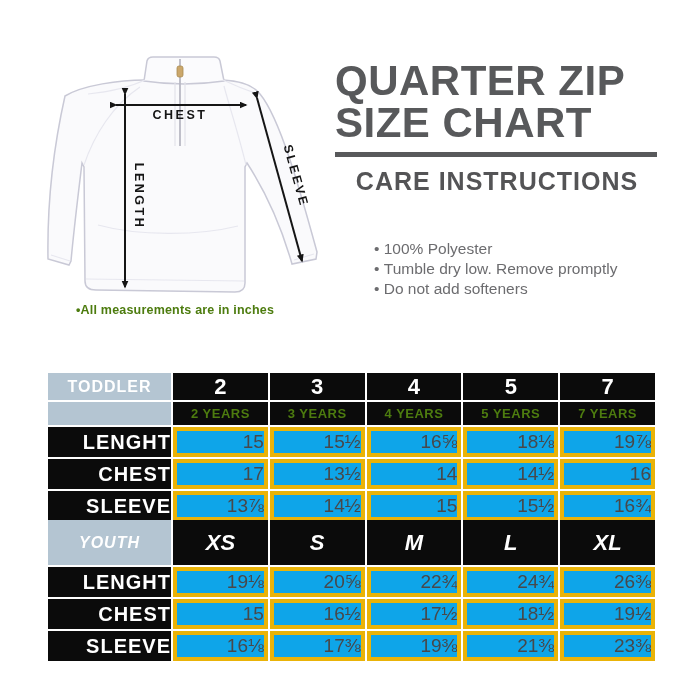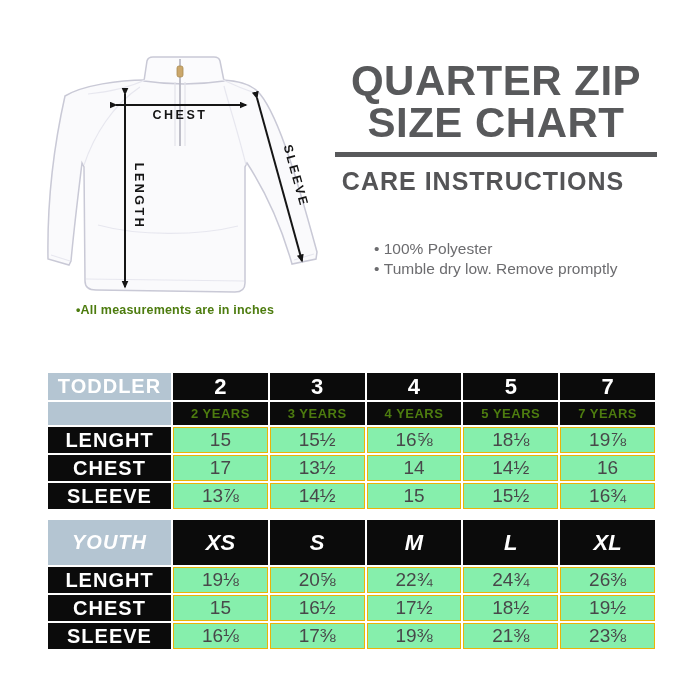--- a/index.html
+++ b/index.html
@@ -3,48 +3,48 @@
 <meta charset="utf-8">
 <style>
   * { margin:0; padding:0; box-sizing:border-box; }
   html,body { background:#ffffff; }
   .page {
     position:relative; width:700px; height:700px; background:#ffffff;
     font-family:"Liberation Sans", sans-serif; overflow:hidden;
   }
 
   
-  .title-block { position:absolute; left:335px; top:60px; width:322px; text-align:center;
+  .title-block { position:absolute; left:335px; top:60px; width:322px; 
     color:#58595b; font-weight:bold; font-size:42px; line-height:42px; letter-spacing:0.5px; }
   .title-underline { position:absolute; left:335px; top:152px; width:322px; height:5px; background:#58595b; }
-  .care-heading { position:absolute; left:322px; top:167px; width:322px; text-align:center;
+  .care-heading { position:absolute; left:336px; top:167px; width:322px; text-align:center;
     color:#545456; font-weight:bold; font-size:25px; letter-spacing:1px; }
   .care-list { position:absolute; left:374px; top:219px; list-style:none;
     color:#6c6c6f; font-size:15.5px; line-height:19.8px;margin-top:20px; }
   .care-list li::before { content:"\2022\00a0"; color:#6c6c6f; }
 
   
   .diagram-svg { position:absolute; left:28px; top:50px; }
   .measure-note { position:absolute; left:76px; top:303px; color:#4d7c0f;
     font-weight:bold; font-size:12.5px; letter-spacing:0.2px;text-align:right; }
   .svg-measure-label { font-family:"Liberation Sans", sans-serif; font-weight:bold;
     font-size:12.5px; letter-spacing:2.5px; fill:#151515; }
 
   
   table.size-table { position:absolute; left:46px; width:611px; table-layout:fixed;
     border-collapse:separate; border-spacing:2px; }
   .size-table td { text-align:center; vertical-align:middle; padding:0; overflow:hidden; }
-  .cell-blue  { background:#b4c5d2; color:#ffffff; font-weight:bold; font-size:20px; letter-spacing:1px; }
+  .cell-blue  { background:#b4c5d2; color:#ffffff; font-weight:bold; font-size:16px; letter-spacing:1px; }
   .cell-size  { background:#0b0b0b; color:#ffffff; font-weight:bold; font-size:22px; }
   .cell-years { background:#0b0b0b; color:#4d7c0f; font-weight:bold; font-size:13px; letter-spacing:0.5px; }
   .cell-label { background:#0b0b0b; color:#ffffff; font-weight:bold; font-size:20px; letter-spacing:1px; }
-  .cell-data  { background:#86efac; border:1px solid #eab308; color:#48484a; font-size:19px; }
+  .cell-data  { background:#0ea5e9; border:4px solid #eab308; color:#48484a; font-size:19px; }
   .row-h-main  td { height:27px; }
   .row-h-years td { height:23px; }
-  .row-h-data  td { height:26px; }
+  .row-h-data  td { height:26px;text-align:right; }
   .row-h-youth td { height:45px;font-style:italic; }
   #toddler-table { top:371px; }
   #youth-table   { top:518px; }
 </style>
 </head>
 <body>
 
 <div class="page">
 
   <svg class="diagram-svg" width="318" height="272" viewBox="0 0 318 272">
@@ -108,20 +108,21 @@
   <div class="title-block">
     <div>QUARTER ZIP</div>
     <div>SIZE CHART</div>
   </div>
   <div class="title-underline"></div>
 
   <div class="care-heading">CARE INSTRUCTIONS</div>
   <ul class="care-list">
     <li>100% Polyester</li>
     <li>Tumble dry low. Remove promptly</li>
+    <li>Do not add softeners</li>
   </ul>
 
   <table class="size-table" id="toddler-table">
     <colgroup>
         <col style="width:123px">
         <col>
         <col>
         <col>
         <col>
         <col>

